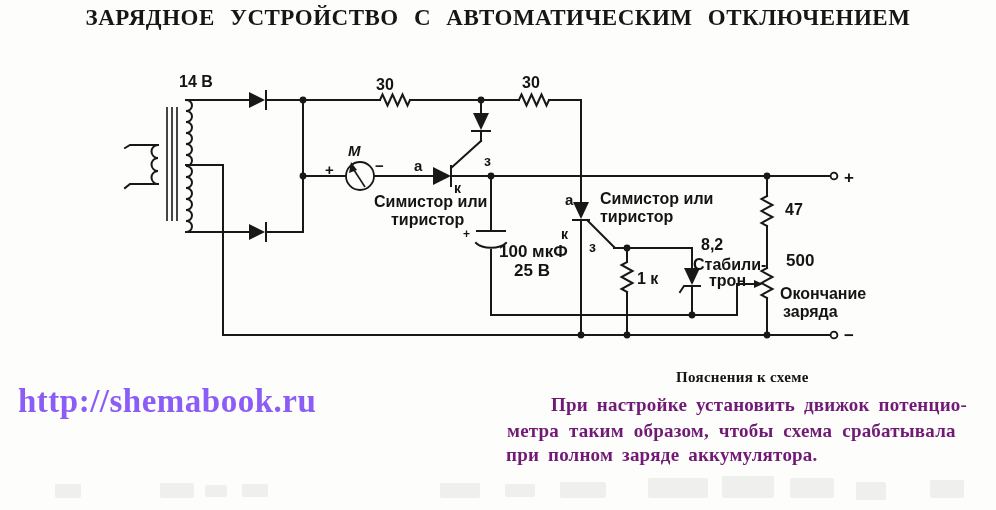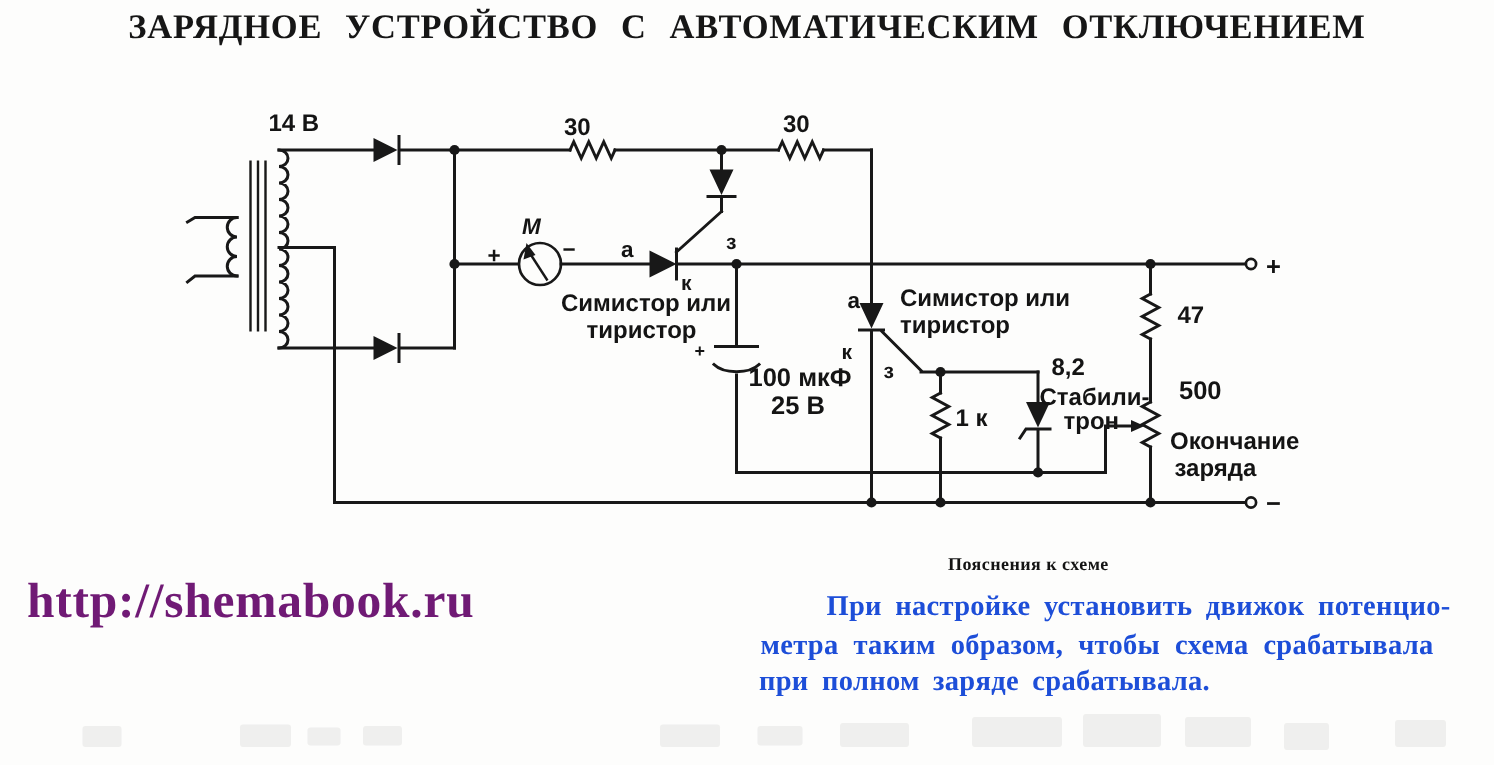--- a/index.html
+++ b/index.html
@@ -18,31 +18,31 @@
     font-size:23px;
     letter-spacing:.5px;
     word-spacing:9px;
     color:#161616;
     white-space:nowrap;
   }
   .title-line.l2{word-spacing:2px;letter-spacing:1.5px;}
   .url{
     position:absolute;left:18px;top:383px;
     font-weight:700;font-size:33px;letter-spacing:.5px;
-    color:#701a75;white-space:nowrap;
+    color:#8b5cf6;white-space:nowrap;
   }
   .notes-heading{
-    position:absolute;left:632px;top:369px;
-    font-weight:700;font-size:12px;letter-spacing:.3px;white-space:nowrap;
+    position:absolute;left:676px;top:369px;
+    font-weight:700;font-size:15px;letter-spacing:.3px;white-space:nowrap;
   }
   .notes-line{
     position:absolute;
     font-weight:600;font-size:19px;
     letter-spacing:.2px;word-spacing:4px;white-space:nowrap;
-    color:#1d4ed8;
+    color:#701a75;
   }
   .nl1{left:551px;top:394px;}
   .nl2{left:507px;top:420px;word-spacing:5px;text-align:right;}
   .nl3{left:506px;top:444px;}
   svg.circuit{position:absolute;left:0;top:0;}
   svg.circuit .w{stroke:#181818;stroke-width:2;fill:none;stroke-linecap:square;}
   svg.circuit .thin{stroke:#181818;stroke-width:1.6;fill:none;}
   svg.circuit .blk{fill:#181818;stroke:none;}
   svg.circuit .dot{fill:#181818;}
   svg.circuit .term{fill:#fdfdfc;stroke:#181818;stroke-width:1.8;}
@@ -205,21 +205,21 @@
       <circle class="dot" cx="627" cy="335" r="3.4"></circle>
       <circle class="dot" cx="767" cy="335" r="3.4"></circle>
     </g>
   </svg>
 
   <div class="url">http://shemabook.ru</div>
 
   <div class="notes-heading">Пояснения к схеме</div>
   <div class="notes-line nl1">При настройке установить движок потенцио-</div>
   <div class="notes-line nl2">метра таким образом, чтобы схема срабатывала</div>
-  <div class="notes-line nl3">при полном заряде срабатывала.</div>
+  <div class="notes-line nl3">при полном заряде аккумулятора.</div>
 
   <div class="smudge" style="left:55px;top:484px;width:26px;height:14px"></div>
   <div class="smudge" style="left:160px;top:483px;width:34px;height:15px"></div>
   <div class="smudge" style="left:205px;top:485px;width:22px;height:12px"></div>
   <div class="smudge" style="left:242px;top:484px;width:26px;height:13px"></div>
   <div class="smudge" style="left:440px;top:483px;width:40px;height:15px"></div>
   <div class="smudge" style="left:505px;top:484px;width:30px;height:13px"></div>
   <div class="smudge" style="left:560px;top:482px;width:46px;height:16px"></div>
   <div class="smudge" style="left:648px;top:478px;width:60px;height:20px"></div>
   <div class="smudge" style="left:722px;top:476px;width:52px;height:22px"></div>

